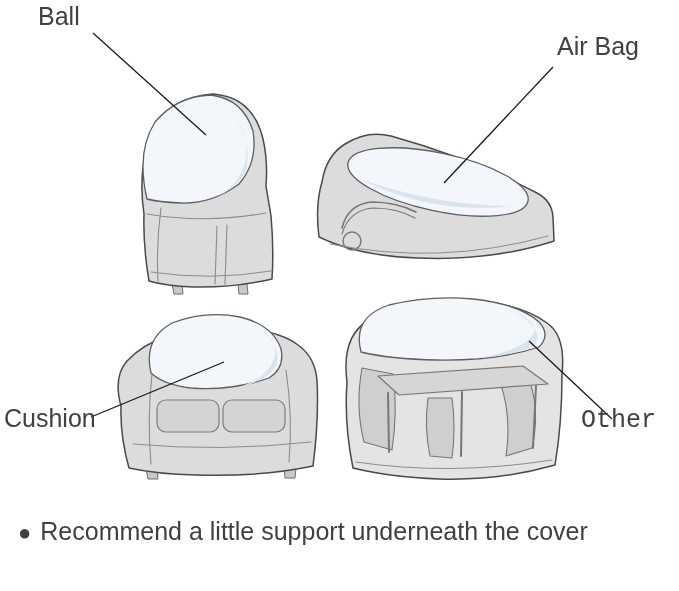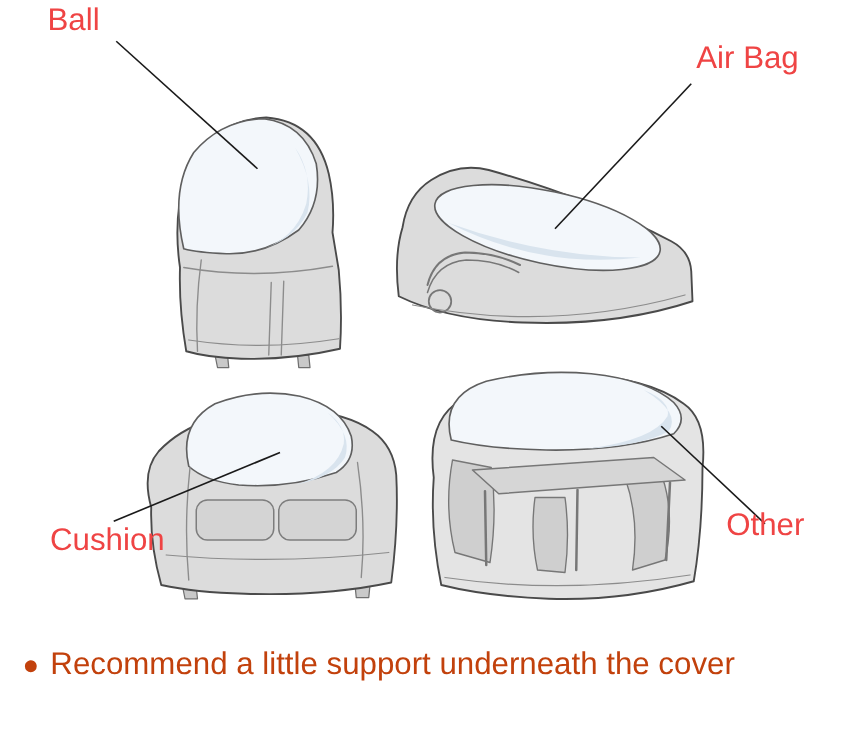--- a/index.html
+++ b/index.html
@@ -8,33 +8,33 @@
     width:679px;height:591px;
     background:#ffffff;
     overflow:hidden;
     font-family:"Liberation Sans",sans-serif;
   }
   .art{position:absolute;left:0;top:0;}
   .label{
     position:absolute;
     font-size:25px;
     font-weight:500;
-    color:#ef4444;
+    color:#404040;
     white-space:nowrap;
   }
   .label-ball{left:38px;top:2px;}
   .label-airbag{left:557px;top:32px;}
-  .label-cushion{left:4px;top:418px;margin-left:36px;}
-  .label-other{left:581px;top:406px;}
+  .label-cushion{left:4px;top:404px;}
+  .label-other{left:581px;top:406px;font-family:Liberation Mono, monospace;}
   .note{
     position:absolute;
     left:18px;top:514px;
     font-size:25px;
     line-height:35px;
-    color:#c2410c;
+    color:#404040;
   }
   .note .bullet{margin-right:9px;font-size:22px;}
   .note-line2{padding-left:22px;}
 </style>
 </head>
 <body>
 
 <div class="canvas">
 
   <svg class="art" width="679" height="591" viewBox="0 0 679 591" xmlns="http://www.w3.org/2000/svg">

